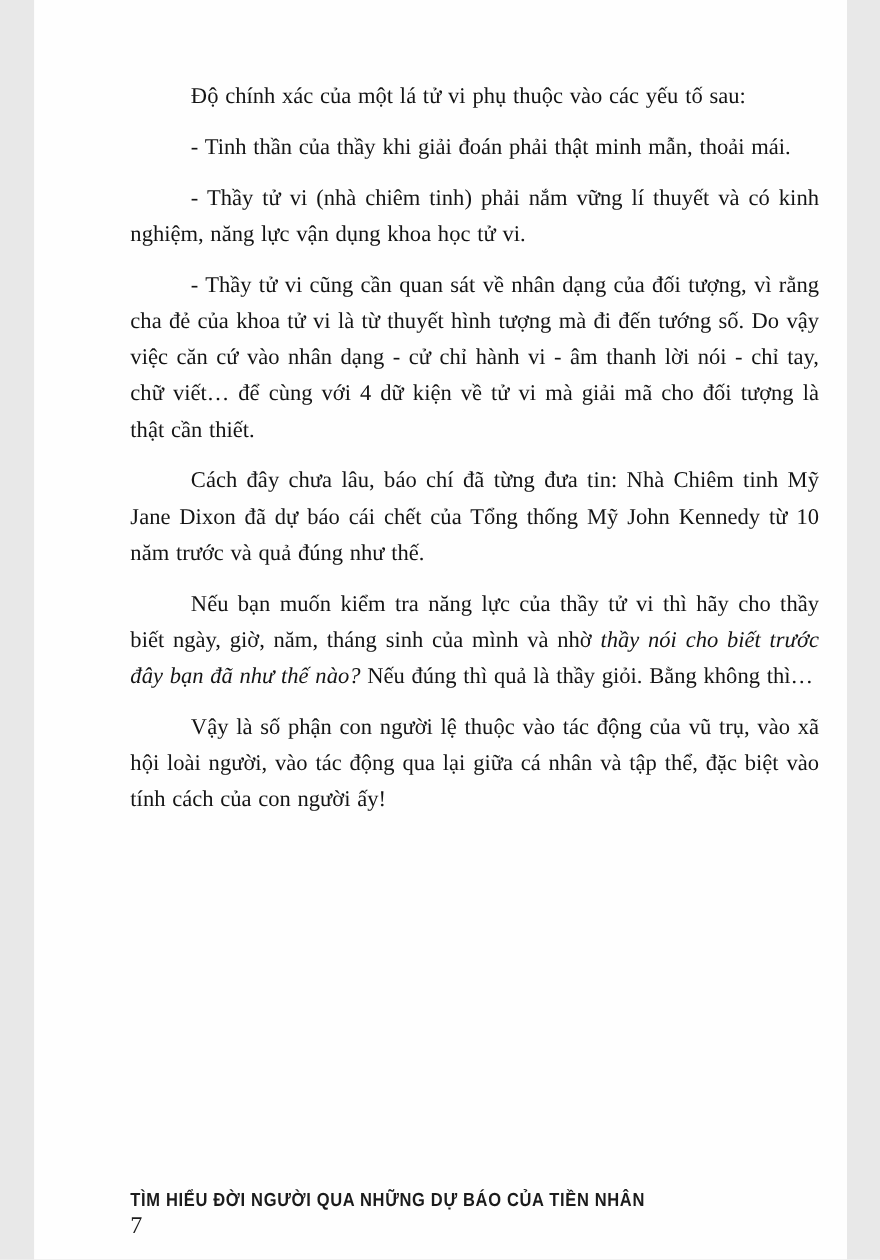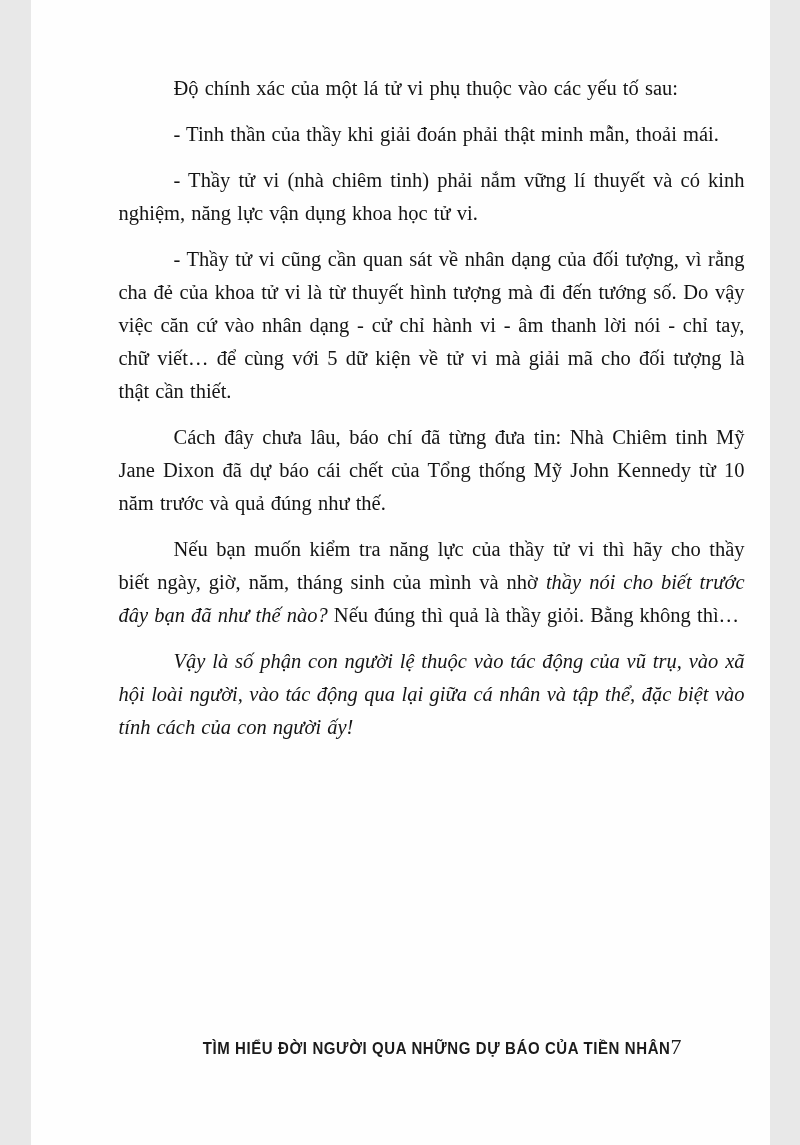--- a/index.html
+++ b/index.html
@@ -25,33 +25,33 @@
   }
   p.para {
     margin: 0 0 13px 0;
     font-size: 20.5px;
     line-height: 33px;
     text-align: justify;
     text-indent: 55px;
     word-spacing: 1px;
   }
   p.para.italic {
-    font-style: italic;
   }
   p.para em {
     font-style: italic;
   }
   .footer {
     position: absolute;
     left: 88px;
     right: 88px;
-    top: 1034px;
+    top: 1084px;
     display: flex;
-    justify-content: flex-end;
+    justify-content: space-between;
     align-items: baseline;
+    flex-direction: column;
   }
   .footer-title {
     font-family: "Liberation Sans", sans-serif;
     font-weight: bold;
     font-size: 15px;
     letter-spacing: 0.6px;
     transform: scaleY(1.15);
     transform-origin: left bottom;
     color: #1b1b1b;
     white-space: nowrap;
@@ -69,21 +69,21 @@
 
   <div class="text-block">
 
     <p class="para">Độ chính xác của một lá tử vi phụ thuộc vào các yếu tố sau:</p>
 
 
     <p class="para">- Tinh thần của thầy khi giải đoán phải thật minh mẫn, thoải mái.</p>
 
     <p class="para">- Thầy tử vi (nhà chiêm tinh) phải nắm vững lí thuyết và có kinh nghiệm, năng lực vận dụng khoa học tử vi.</p>
 
-    <p class="para">- Thầy tử vi cũng cần quan sát về nhân dạng của đối tượng, vì rằng cha đẻ của khoa tử vi là từ thuyết hình tượng mà đi đến tướng số. Do vậy việc căn cứ vào nhân dạng - cử chỉ hành vi - âm thanh lời nói - chỉ tay, chữ viết… để cùng với 5 dữ kiện về tử vi mà giải mã cho đối tượng là thật cần thiết.</p>
+    <p class="para">- Thầy tử vi cũng cần quan sát về nhân dạng của đối tượng, vì rằng cha đẻ của khoa tử vi là từ thuyết hình tượng mà đi đến tướng số. Do vậy việc căn cứ vào nhân dạng - cử chỉ hành vi - âm thanh lời nói - chỉ tay, chữ viết… để cùng với 4 dữ kiện về tử vi mà giải mã cho đối tượng là thật cần thiết.</p>
 
     <p class="para">Cách đây chưa lâu, báo chí đã từng đưa tin: Nhà Chiêm tinh Mỹ Jane Dixon đã dự báo cái chết của Tổng thống Mỹ John Kennedy từ 10 năm trước và quả đúng như thế.</p>
 
     <p class="para"><span>Nếu bạn muốn kiểm tra năng lực của thầy tử vi thì hãy cho thầy biết ngày, giờ, năm, tháng sinh của mình và nhờ </span><em>thầy nói cho biết trước đây bạn đã như thế nào?</em><span> Nếu đúng thì quả là thầy giỏi. Bằng không thì…</span></p>
 
     <p class="para italic">Vậy là số phận con người lệ thuộc vào tác động của vũ trụ, vào xã hội loài người, vào tác động qua lại giữa cá nhân và tập thể, đặc biệt vào tính cách của con người ấy!</p>
 
   </div>
 
   <div class="footer">

